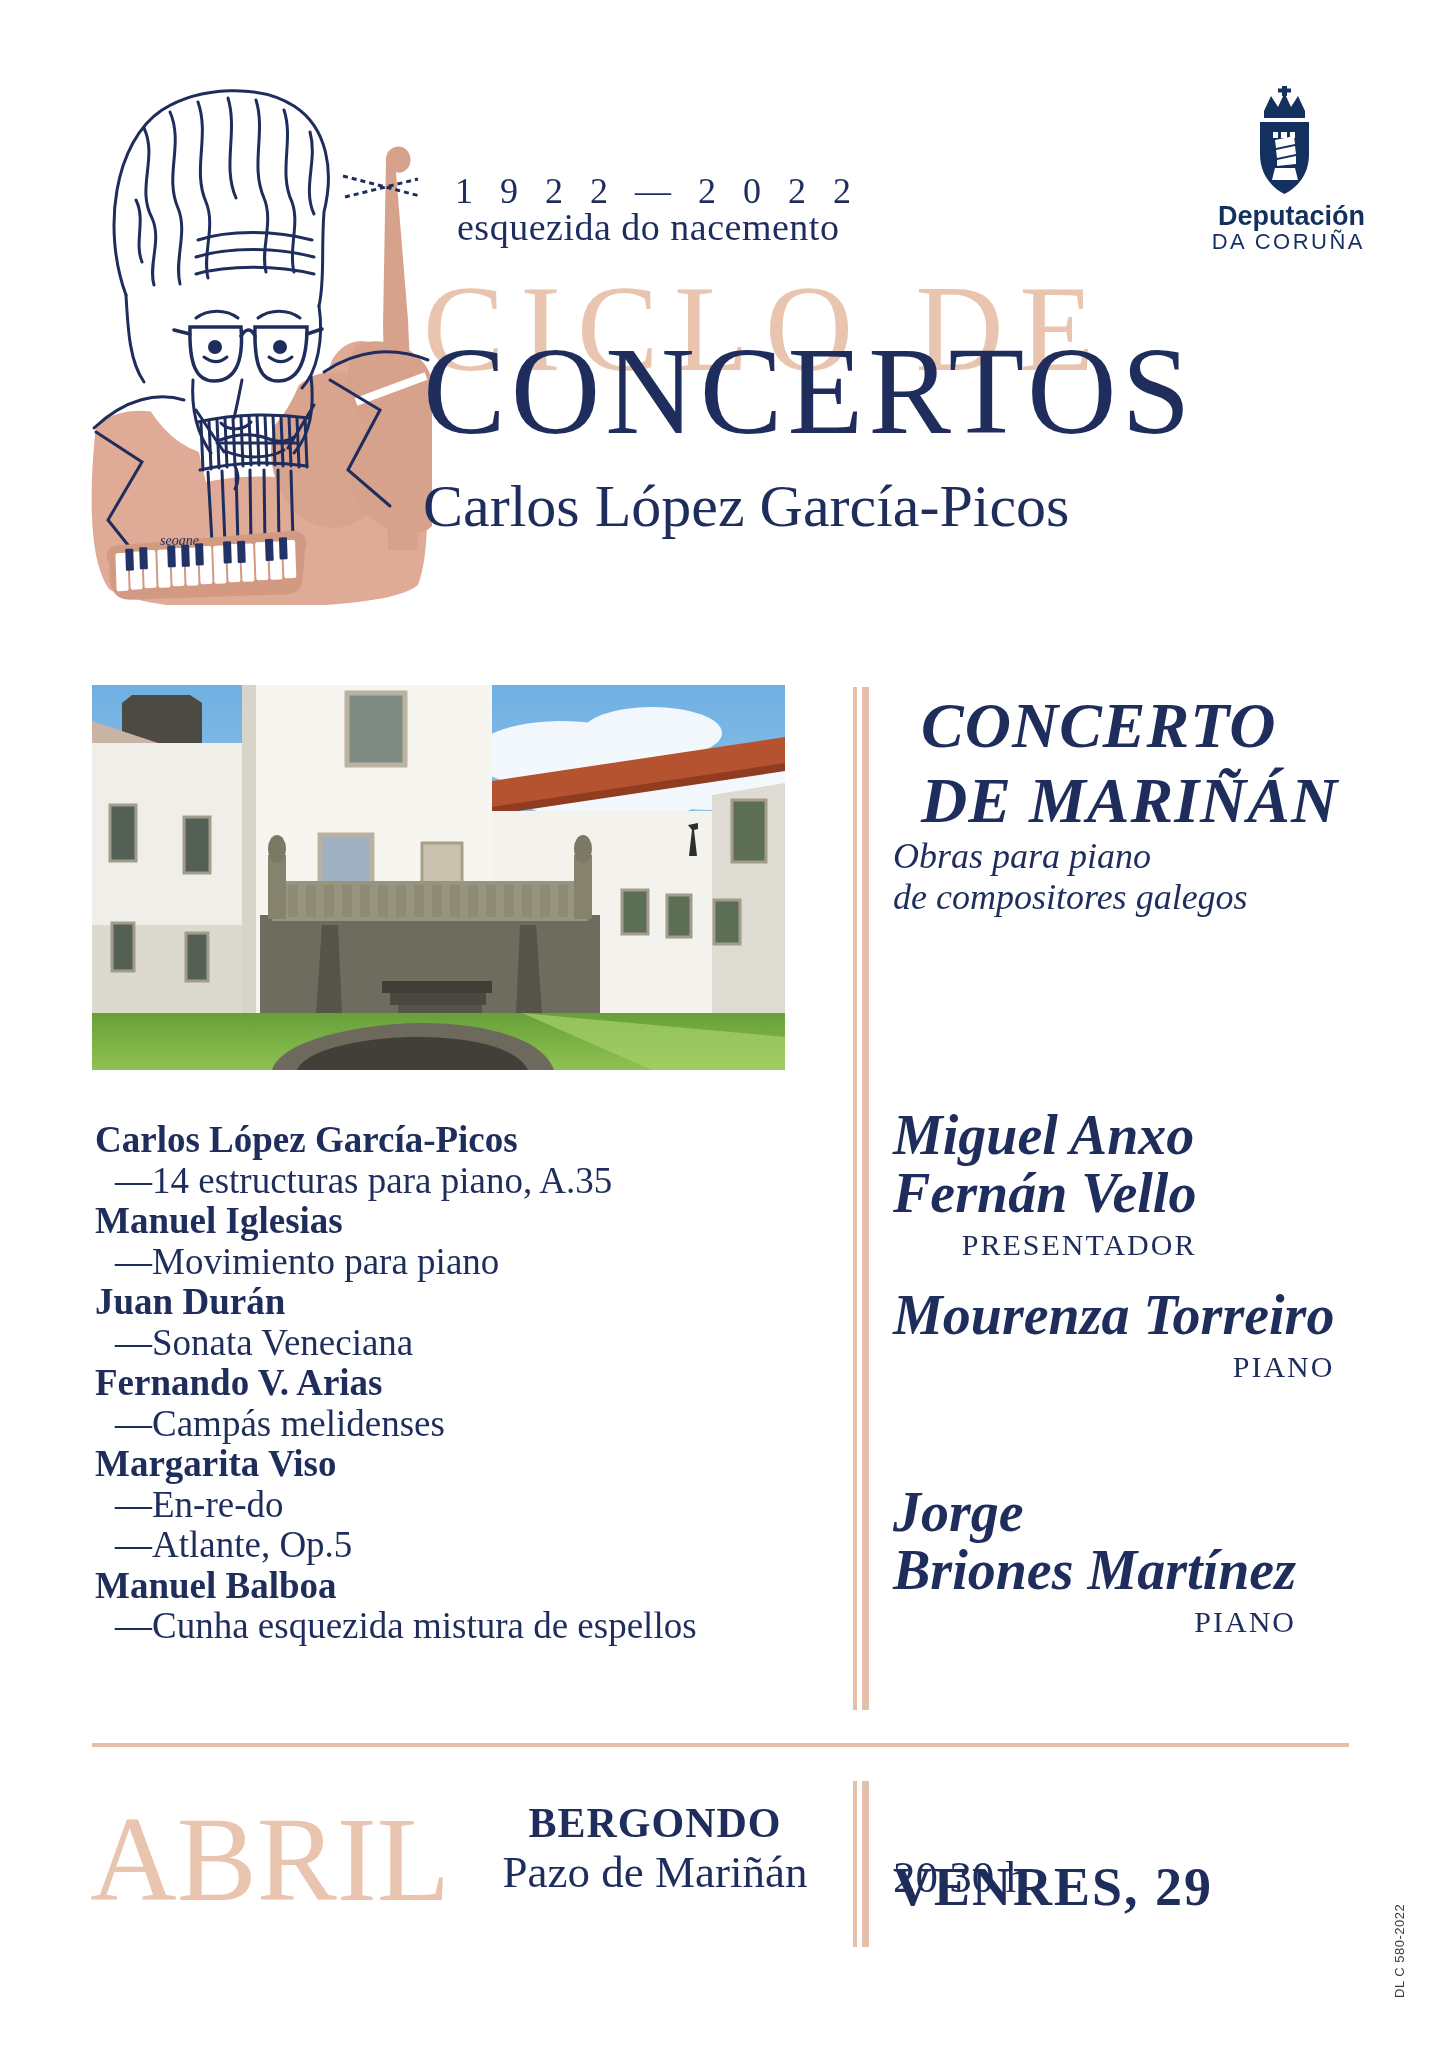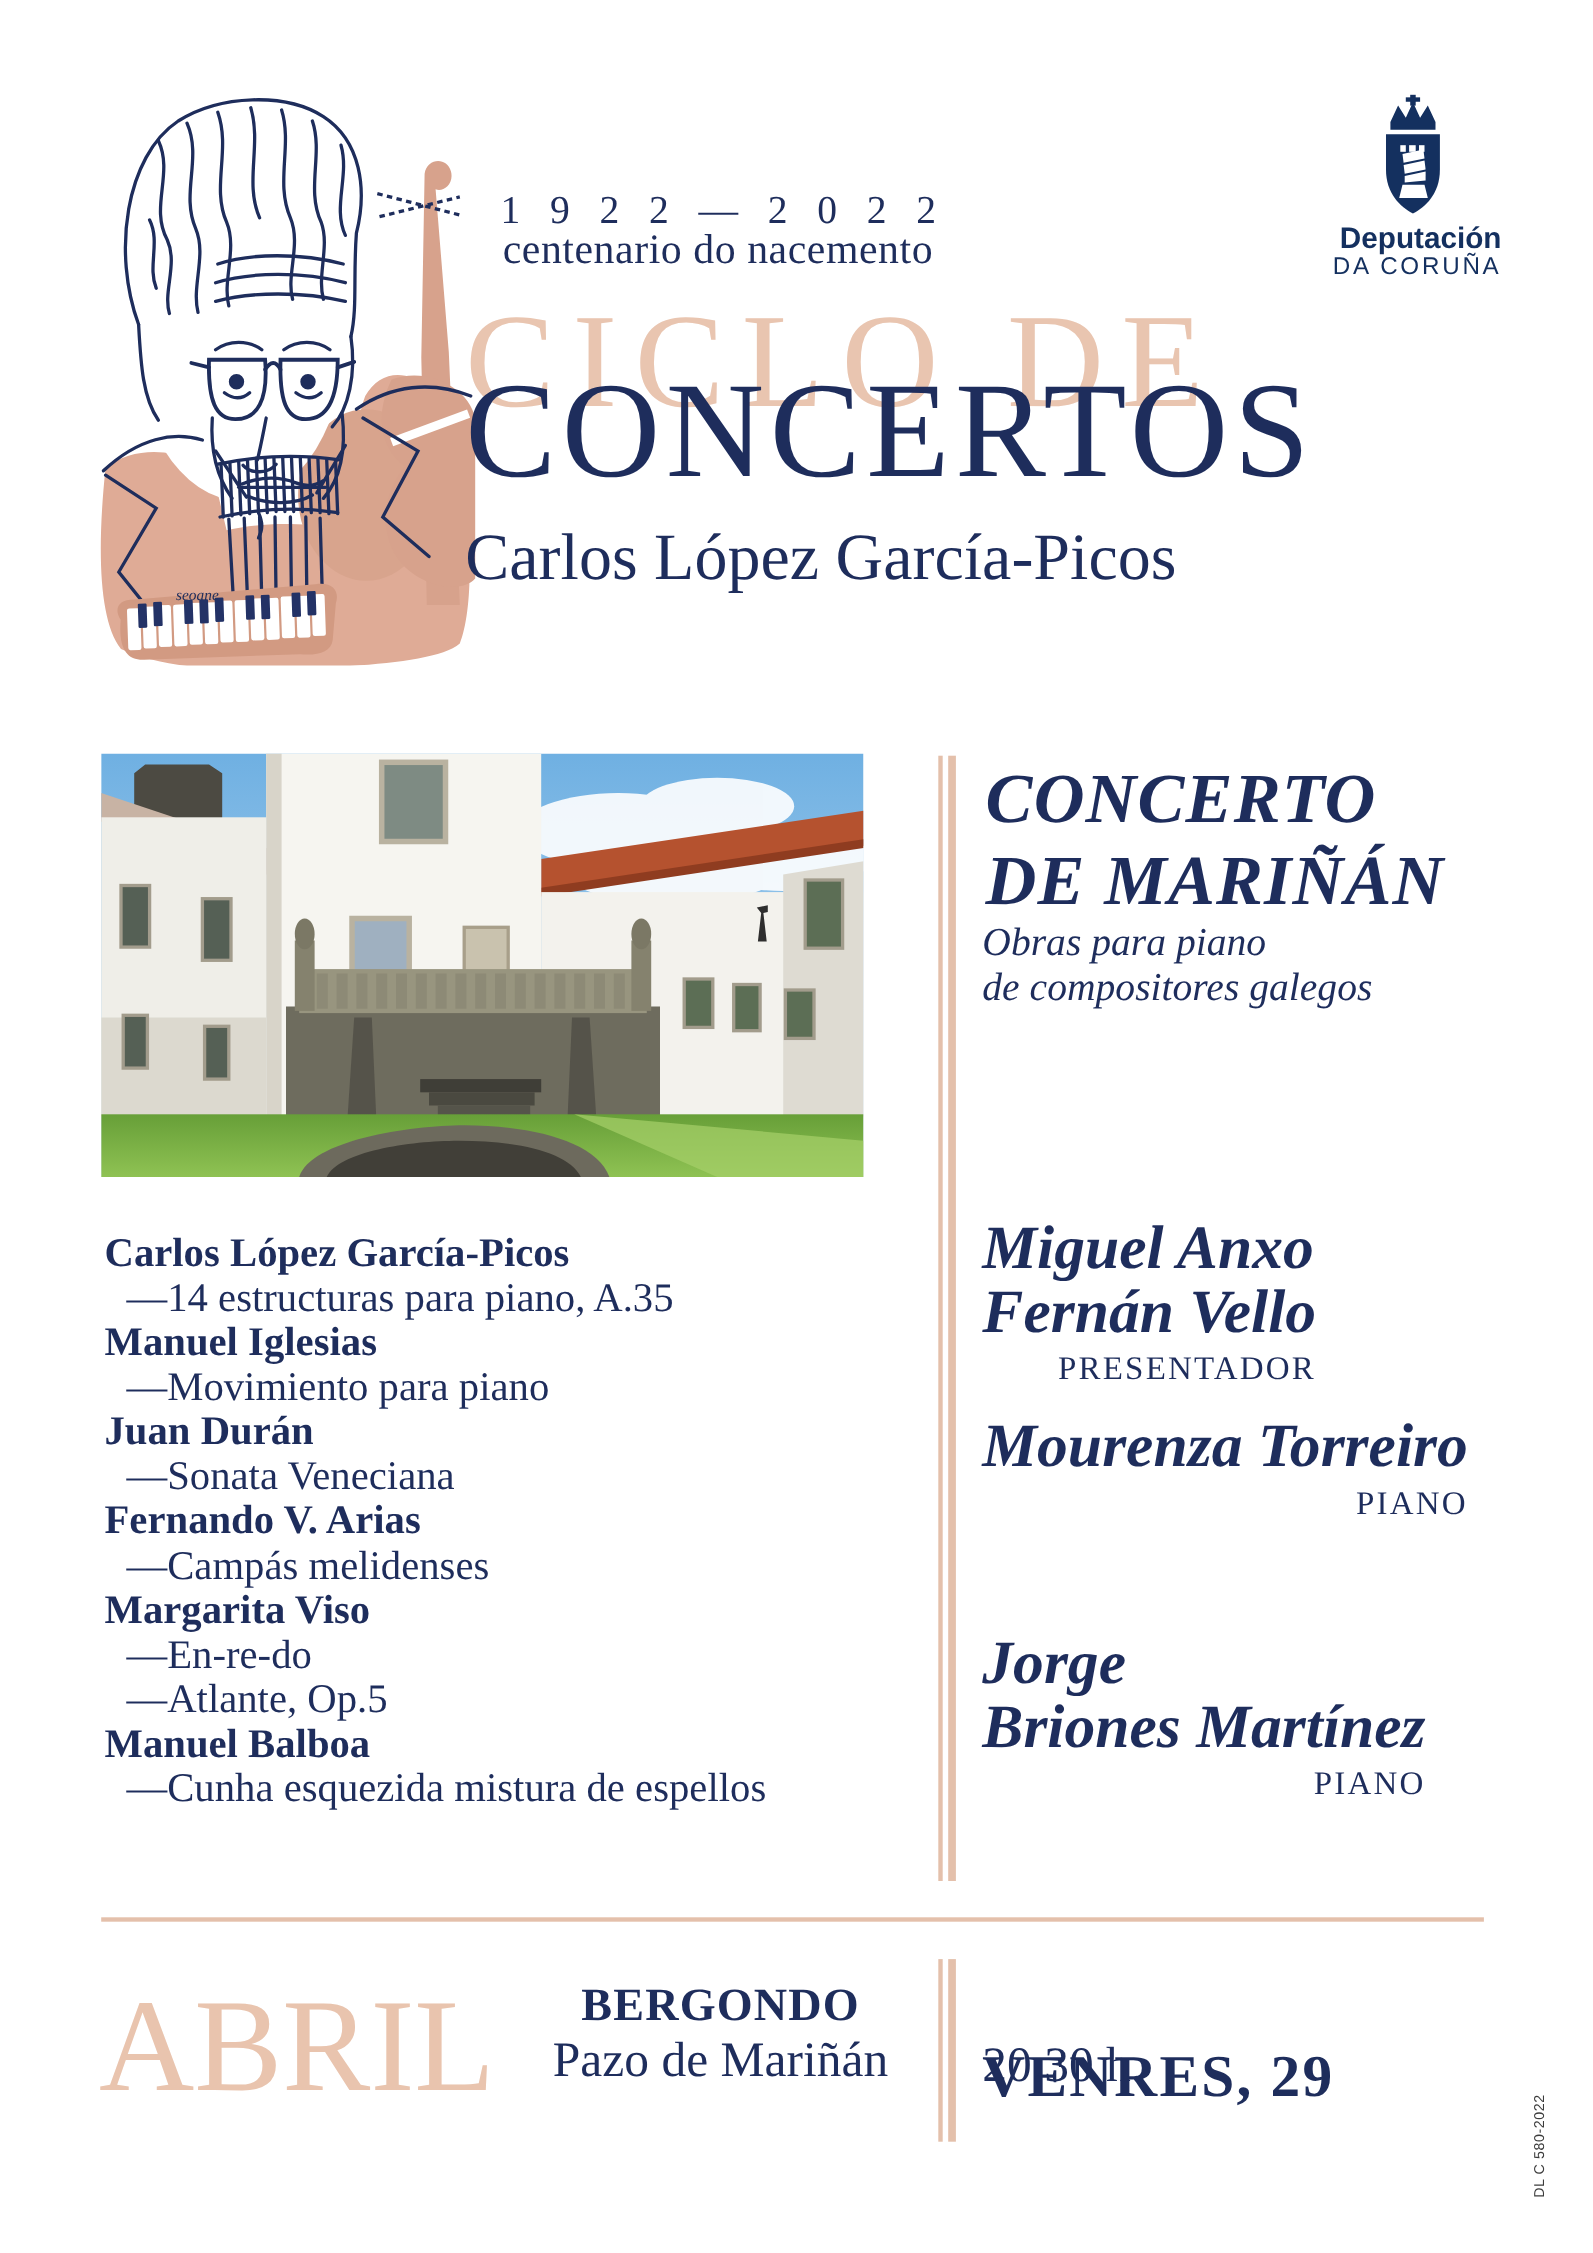--- a/index.html
+++ b/index.html
@@ -24,21 +24,21 @@
 
   
   .photo{left:92px;top:685px;width:693px;height:385px;}
 
   
   .vline-a{width:4px;background:#e4c0ab;}
   .vline-b{width:7px;background:#e4c0ab;}
   .hrule{left:92px;top:1743px;width:1257px;height:4px;background:#e4c0ab;}
 
   
-  .concert-title{left:896px;top:688px;font-size:64px;line-height:75px;font-style:italic;font-weight:600;letter-spacing:1px;color:#1e2d5c;white-space:nowrap;}
+  .concert-title{left:921px;top:688px;font-size:64px;line-height:75px;font-style:italic;font-weight:600;letter-spacing:1px;color:#1e2d5c;white-space:nowrap;}
   .concert-sub{left:893px;top:836px;font-size:36px;line-height:41px;font-style:italic;color:#1e2d5c;white-space:nowrap;}
   .performer{font-size:56px;line-height:58px;font-style:italic;font-weight:700;color:#1e2d5c;white-space:nowrap;}
   .performer .role{font-size:30px;line-height:34px;font-style:normal;font-weight:400;letter-spacing:2px;margin-top:6px;text-align:right;}
 
   
   .program{left:95px;top:1120px;width:740px;font-size:37px;line-height:40.5px;color:#1e2d5c;}
   .prog-composer{font-weight:700;}
   .prog-work{font-weight:400;margin-left:20px;}
 
   
@@ -185,21 +185,21 @@
       <rect x="136" y="462" width="8" height="22" rx="1"></rect>
         <rect x="150" y="462" width="8" height="22" rx="1"></rect>
       <rect x="178" y="461" width="8" height="22" rx="1"></rect>
         <rect x="192" y="460" width="8" height="22" rx="1"></rect>
     </g>
   </g>
   <text x="72" y="465" font-size="14" font-style="italic" fill="#1e2d5c" font-family="Liberation Serif, serif">seoane</text>
 </svg>
 
 <div class="abs years">1 9 2 2 — 2 0 2 2</div>
-<div class="abs centenary">centenario do nacemento</div>
+<div class="abs centenary">esquezida do nacemento</div>
 <div class="abs ciclo-bg">CICLO DE</div>
 <div class="abs concertos">CONCERTOS</div>
 <div class="abs artist">Carlos López García-Picos</div>
 
 <div class="abs logo-box">
   <svg class="logo-shield" width="68" height="112" viewBox="0 0 68 112">
     <g fill="#14305f">
       <rect x="31" y="0" width="5" height="10"></rect>
       <rect x="27" y="2.5" width="13" height="4"></rect>
       <path d="M13,32 L13,25 L20,10 L27,21 L33.5,7 L40,21 L47,10 L54,25 L54,32 Z"></path>

